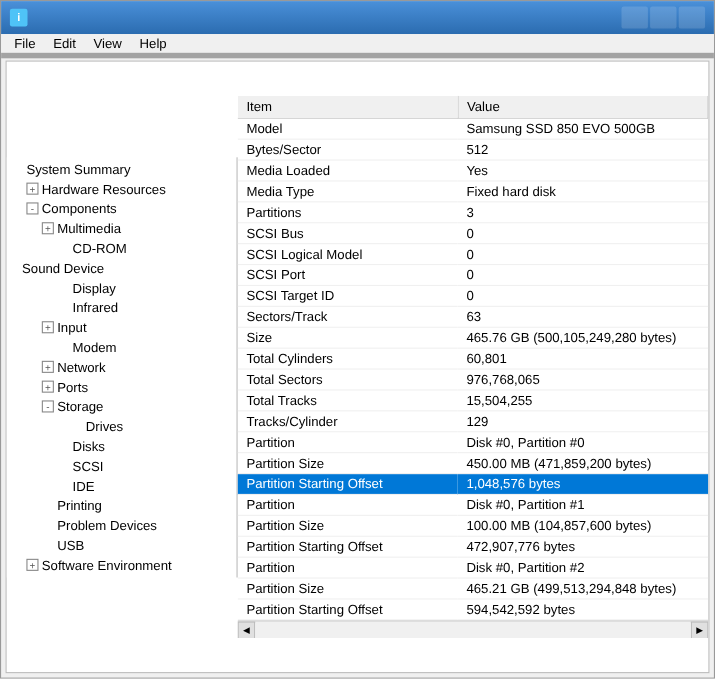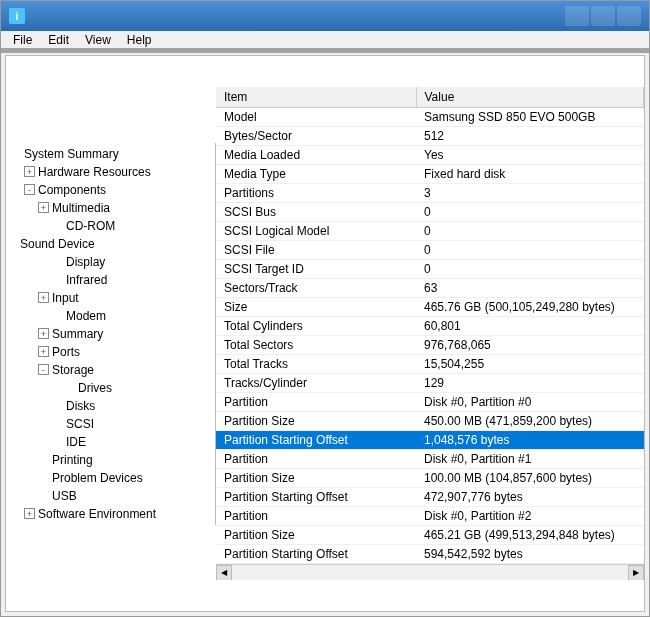--- a/index.html
+++ b/index.html
@@ -253,21 +253,21 @@
         <div class="tree-item" style="padding-left: 32px;">
           <span class="tree-expand" style="border: 1px solid rgb(136, 136, 136); width: 11px; height: 11px; margin-right: 3px; font-size: 9px; display: inline-flex; align-items: center; justify-content: center; flex-shrink: 0;">+</span>
           <span>Input</span>
         </div>
         <div class="tree-item" style="padding-left: 46px;">
           <span style="width: 14px; display: inline-block; flex-shrink: 0;"></span>
           <span>Modem</span>
         </div>
         <div class="tree-item" style="padding-left: 32px;">
           <span class="tree-expand" style="border: 1px solid rgb(136, 136, 136); width: 11px; height: 11px; margin-right: 3px; font-size: 9px; display: inline-flex; align-items: center; justify-content: center; flex-shrink: 0;">+</span>
-          <span>Summary</span>
+          <span>Network</span>
         </div>
         <div class="tree-item" style="padding-left: 32px;">
           <span class="tree-expand" style="border: 1px solid rgb(136, 136, 136); width: 11px; height: 11px; margin-right: 3px; font-size: 9px; display: inline-flex; align-items: center; justify-content: center; flex-shrink: 0;">+</span>
           <span>Ports</span>
         </div>
         <div class="tree-item" style="padding-left: 32px;">
           <span class="tree-expand" style="border: 1px solid rgb(136, 136, 136); width: 11px; height: 11px; margin-right: 3px; font-size: 9px; display: inline-flex; align-items: center; justify-content: center; flex-shrink: 0;">-</span>
           <span>Storage</span>
         </div>
         <div class="tree-item" style="padding-left: 58px;">
@@ -336,21 +336,21 @@
               </tr>
               <tr>
                 <td>SCSI Bus</td>
                 <td>0</td>
               </tr>
               <tr>
                 <td>SCSI Logical Model</td>
                 <td>0</td>
               </tr>
               <tr>
-                <td>SCSI File</td>
+                <td>SCSI Port</td>
                 <td>0</td>
               </tr>
               <tr>
                 <td>SCSI Target ID</td>
                 <td>0</td>
               </tr>
               <tr>
                 <td>Sectors/Track</td>
                 <td>63</td>
               </tr>

